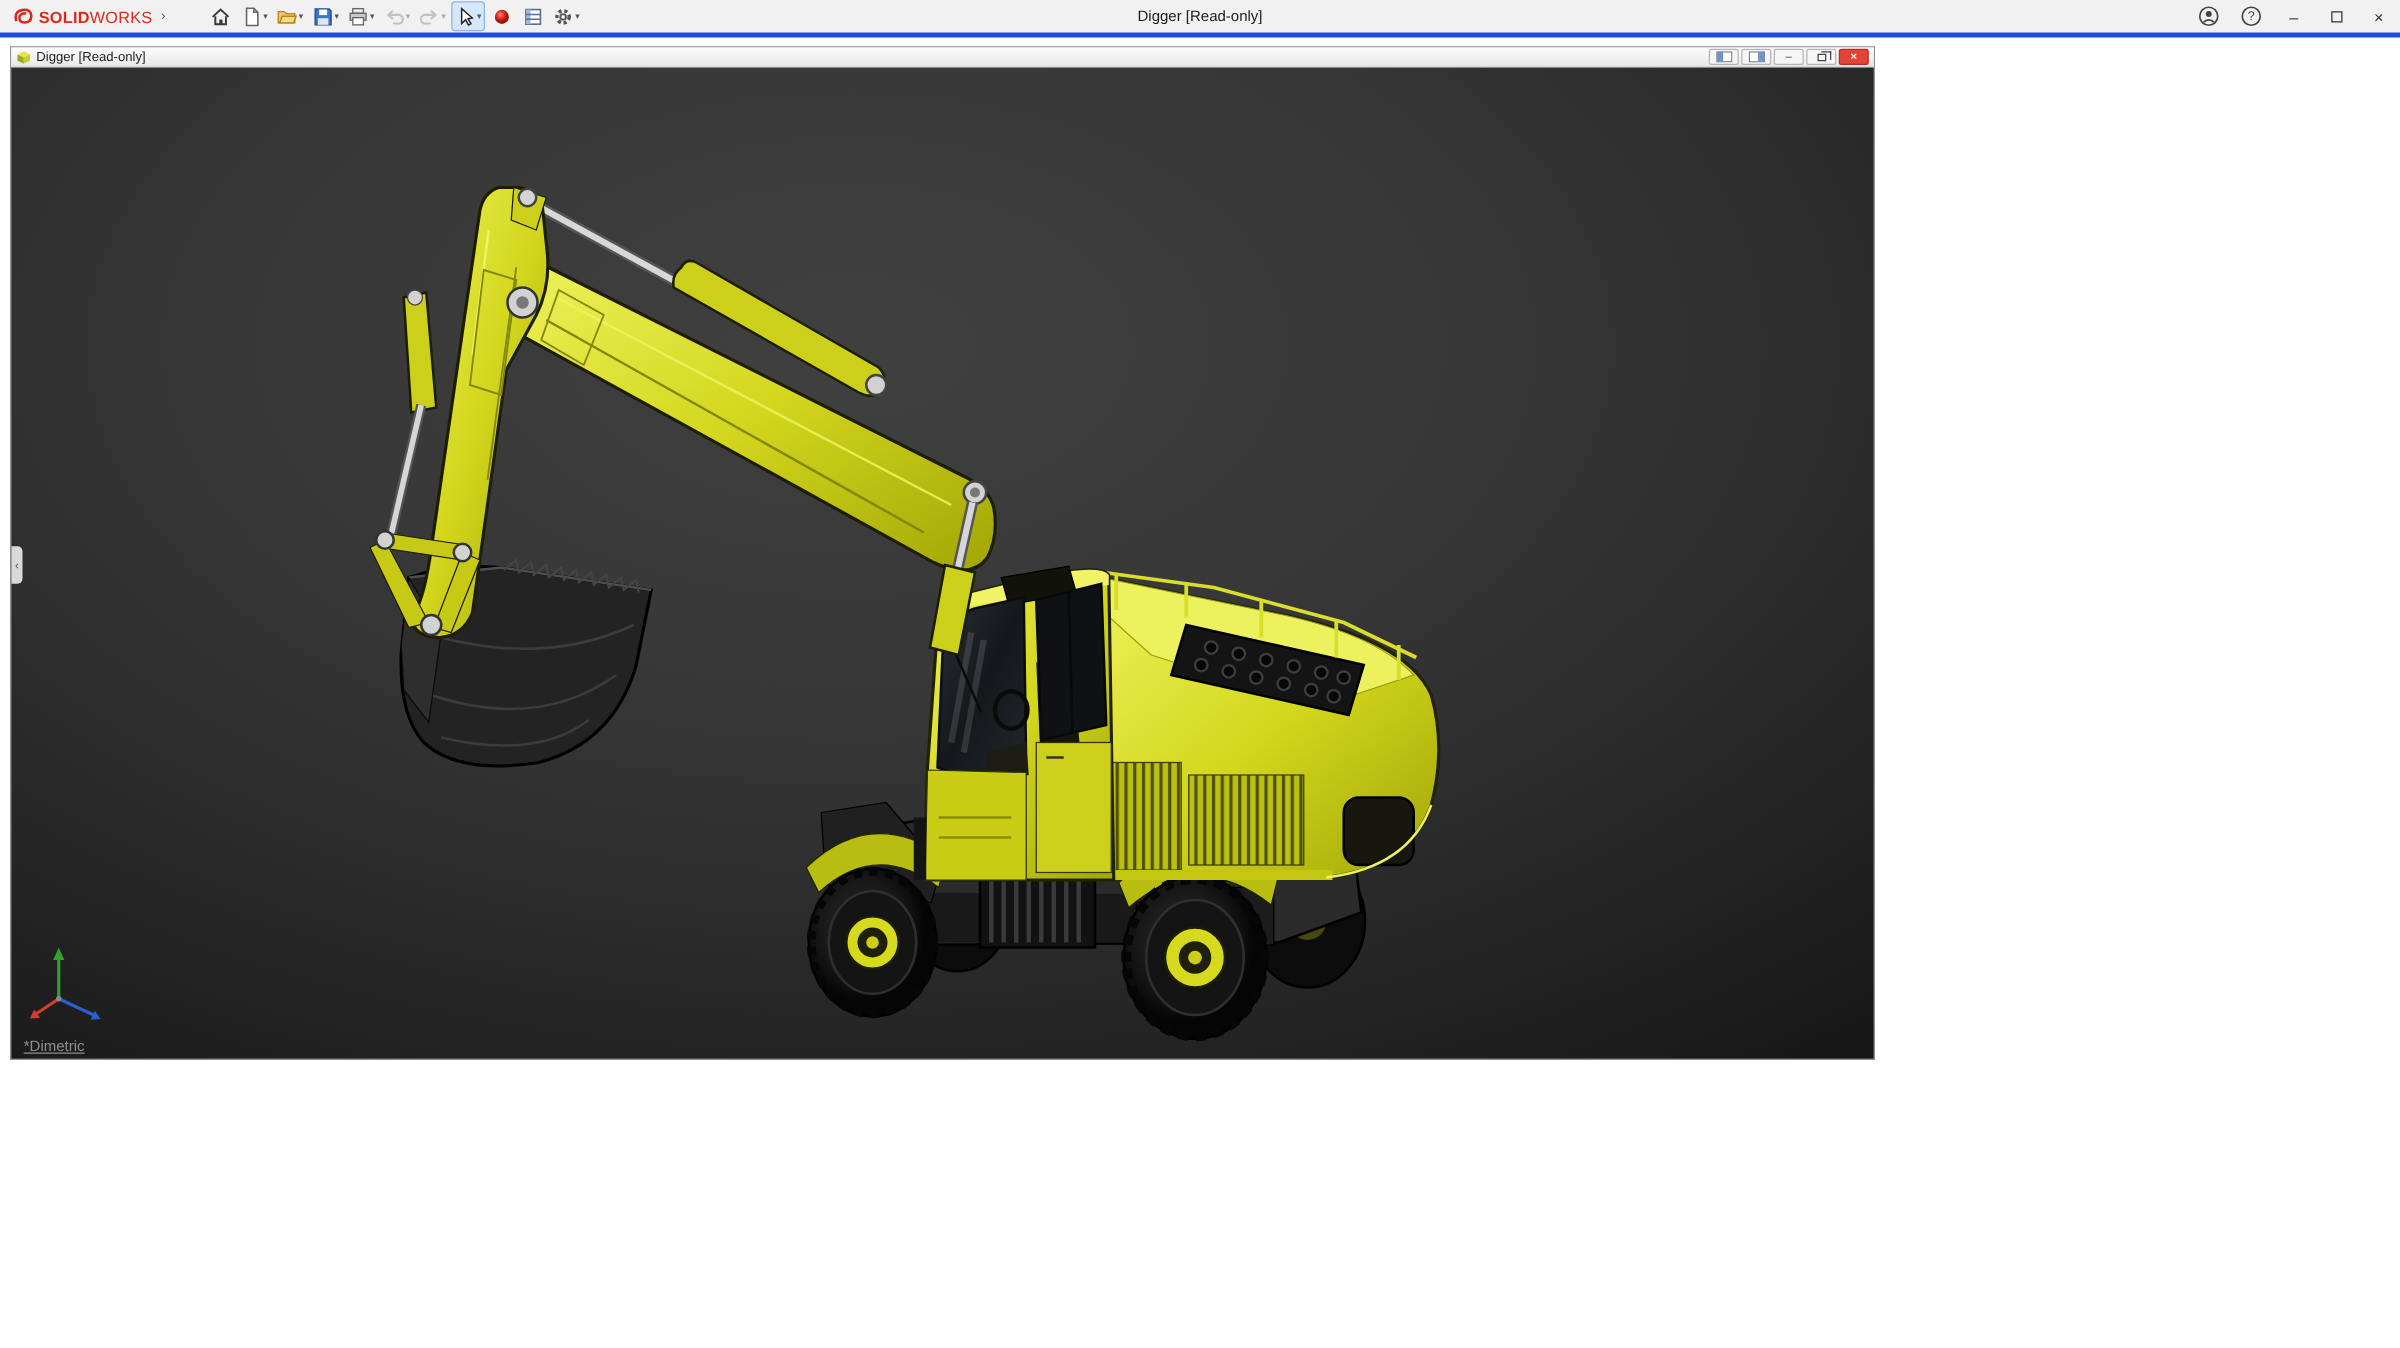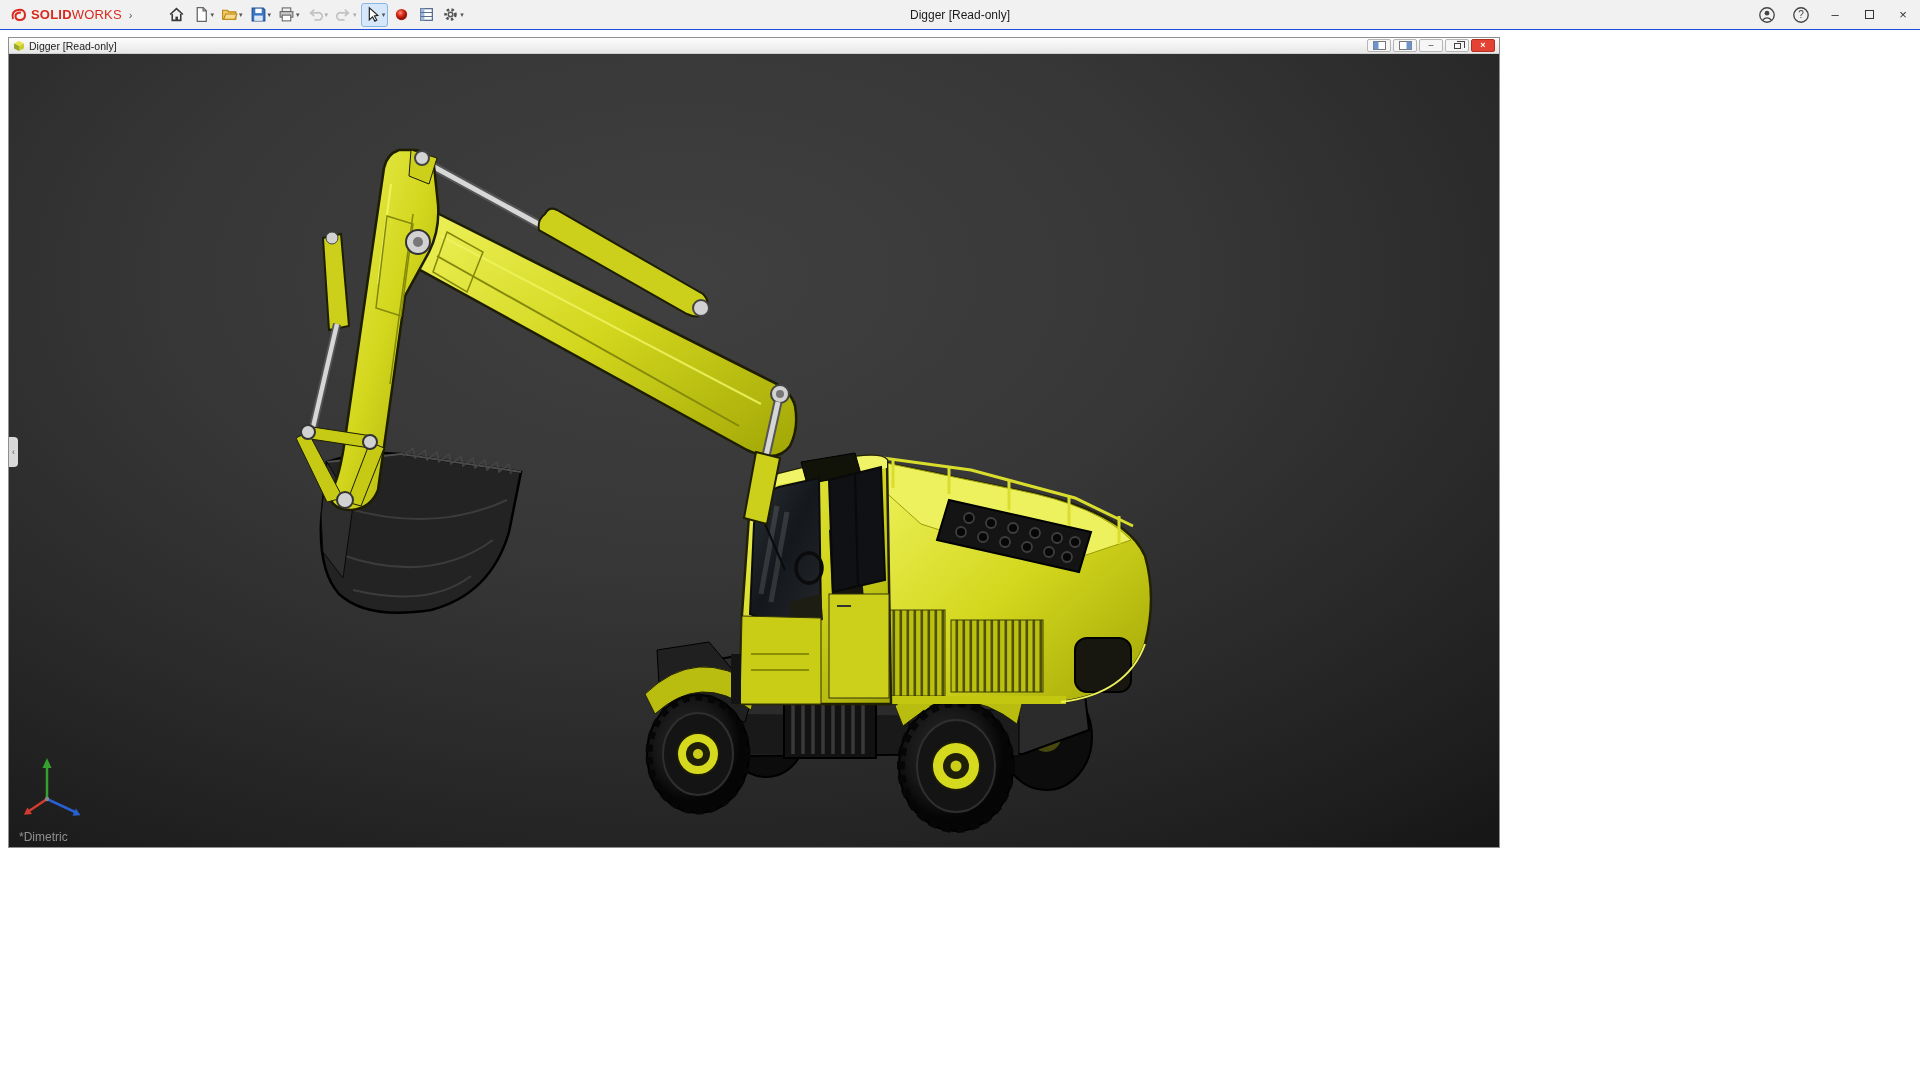--- a/index.html
+++ b/index.html
@@ -1,20 +1,20 @@
 <!DOCTYPE html>
 <html><head>
 <meta charset="utf-8">
 <style>
   * { box-sizing: border-box; margin: 0; padding: 0; }
   html,body { width:1920px; height:1078px; background:#ffffff; overflow:hidden;
     font-family:"Liberation Sans","DejaVu Sans",sans-serif; }
 
   
-  .titlebar { height:30px; background:#f1f1f1; border-bottom:1px solid #1d4ed8;
+  .titlebar { height:30px; background:#f1f1f1; border-bottom:4px solid #1d4ed8;
     display:flex; align-items:center; position:relative; }
   .brand { display:flex; align-items:center; gap:3px; padding:0 6px 0 10px; }
   .brand-name { font-size:13px; letter-spacing:.2px; }
   .brand-bold { color:#da291c; font-weight:bold; }
   .brand-light { color:#da291c; font-weight:normal; }
   .brand-arrow { color:#555; font-size:11px; margin:0 8px 0 4px; }
   .toolbar { display:flex; align-items:center; gap:1px; padding-left:18px; }
   .tbtn { height:24px; min-width:24px; display:flex; align-items:center; justify-content:center;
     padding:0 2px; border-radius:3px; border:1px solid transparent; }
   .tbtn.selected { background:#d5e7f8; border-color:#8ab6e6; }
@@ -41,21 +41,21 @@
   .dbtn.close { background:#e34234; border-color:#b03024; color:#fff; font-weight:bold; }
   .restore-glyph { position:relative; width:7px; height:6px; border:1px solid #444; background:#f6f6f6; }
   .restore-glyph::before { content:""; position:absolute; left:2px; top:-3px; width:7px; height:6px;
     border:1px solid #444; border-left:none; border-bottom:none; }
 
   
   .viewport { position:absolute; left:0; top:16px; width:1490px; height:793px;
     background:radial-gradient(ellipse 1250px 720px at 45% 28%,
       #404040 0%, #373737 40%, #2a2a2a 68%, #1d1d1d 92%, #171717 100%); overflow:hidden; }
   .model-svg { position:absolute; left:0; top:0; width:1490px; height:793px; }
-  .view-label { position:absolute; left:10px; bottom:3px; font-size:12px; color:#8f8f8f; }
+  .view-label { position:absolute; left:10px; bottom:3px; font-size:12px; color:#8f8f8f;text-decoration:underline; }
   .triad { position:absolute; left:12px; bottom:22px; }
   .collapse-tab { position:absolute; left:0; top:383px; width:9px; height:30px;
     background:#d9d9d9; border-radius:0 4px 4px 0; display:flex; align-items:center;
     justify-content:center; font-size:9px; color:#555; }
 </style>
 </head>
 <body>
 
 <header class="titlebar">
   <div class="brand">

